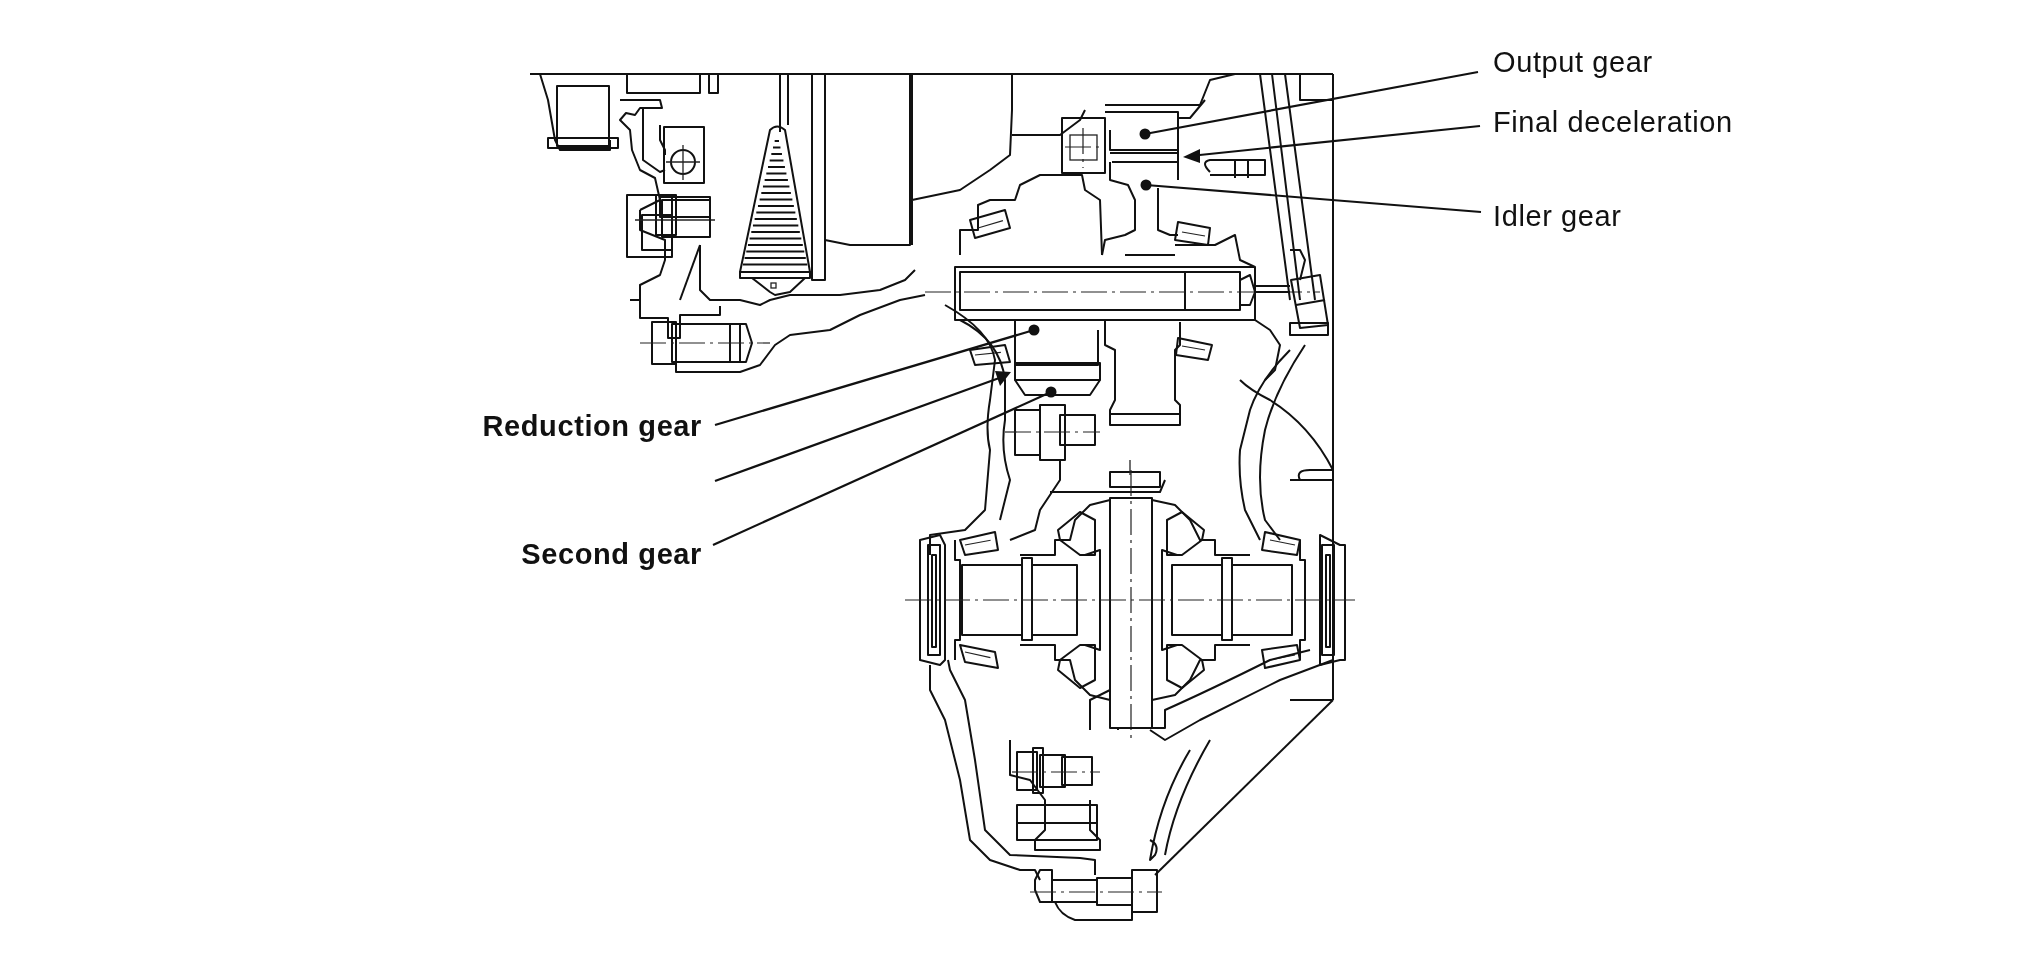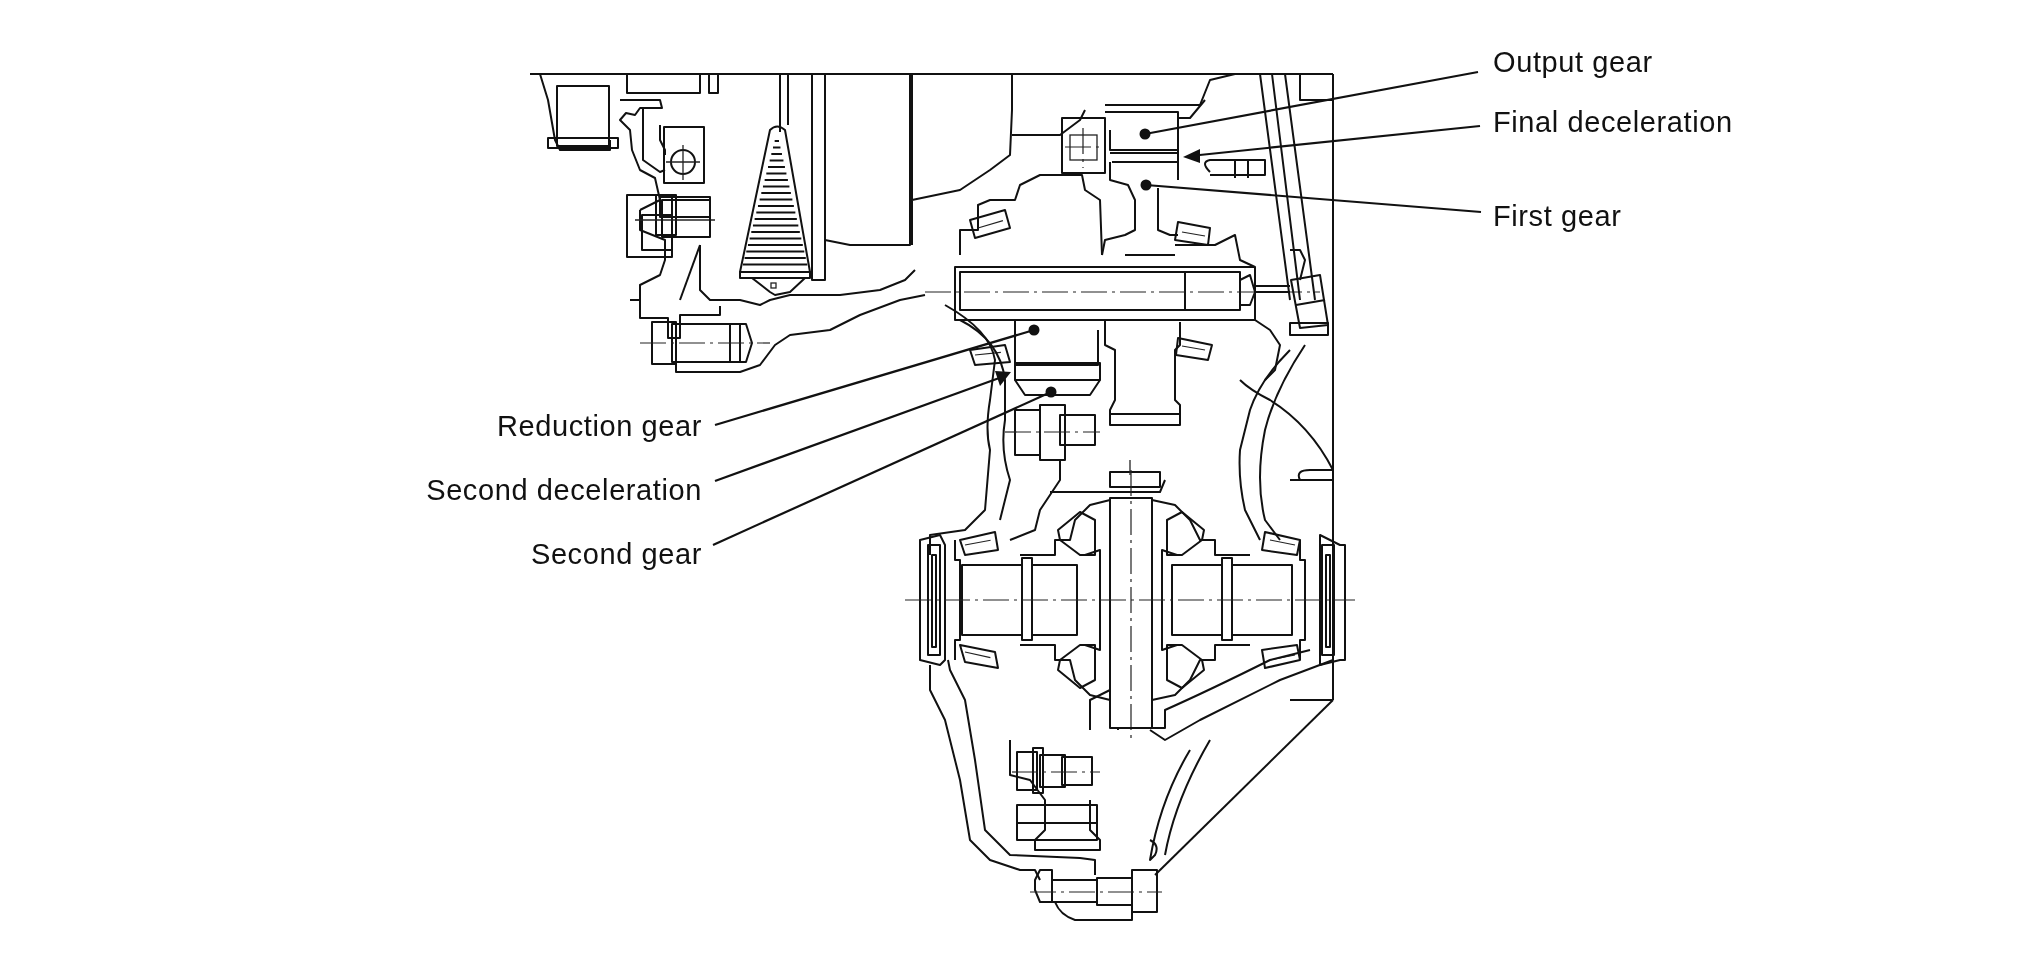--- a/index.html
+++ b/index.html
@@ -1,19 +1,19 @@
 <!DOCTYPE html>
 <html><head>
 <meta charset="utf-8">
 <style>
   html, body { margin: 0; padding: 0; background: #ffffff; }
   body { width: 2020px; height: 969px; position: relative; overflow: hidden; font-family: "Liberation Sans", "DejaVu Sans", sans-serif; }
   #stage { position: absolute; left: 0; top: 0; width: 2020px; height: 969px; }
   .lbl { position: absolute; font-size: 29px; color: #111; white-space: nowrap; letter-spacing: 0.6px; line-height: 1; }
-  .lbl.right { text-align: right; }
+  .lbl.right { text-align: right; font-weight: bold; }
   svg .part { fill: none; stroke: #111; stroke-width: 2; stroke-linejoin: round; }
   svg .thin { fill: none; stroke: #222; stroke-width: 1.3; }
   svg .center { fill: none; stroke: #222; stroke-width: 1.2; stroke-dasharray: 26 5 3 5; }
   svg .leader { fill: none; stroke: #111; stroke-width: 2.2; }
   svg .dot { fill: #111; }
   svg .hatch { stroke: #111; stroke-width: 2; }
 </style>
 </head>
 <body>
 
@@ -265,19 +265,18 @@
     <path class="dot" d="M1011 372 L995 371 L1000 386 Z"></path>
 
     <line class="leader" x1="713" y1="545" x2="1051" y2="392"></line>
     <circle class="dot" cx="1051" cy="392" r="5.5"></circle>
   </g>
 </svg>
 
 
 <div class="lbl" style="left:1493px; top:48px;">Output gear</div>
 <div class="lbl" style="left:1493px; top:108px;">Final deceleration</div>
-<div class="lbl" style="left:1493px; top:202px;">First gear</div>
+<div class="lbl" style="left:1493px; top:202px;">Idler gear</div>
 
 
 <div class="lbl right" style="right:1318px; top:412px;">Reduction gear</div>
-<div class="lbl right" style="right:1318px; top:476px;">Second deceleration</div>
 <div class="lbl right" style="right:1318px; top:540px;">Second gear</div>
 </div>
 
 </body></html>

